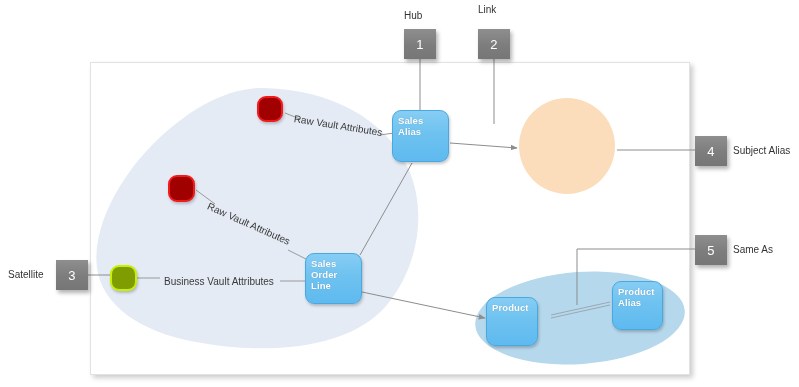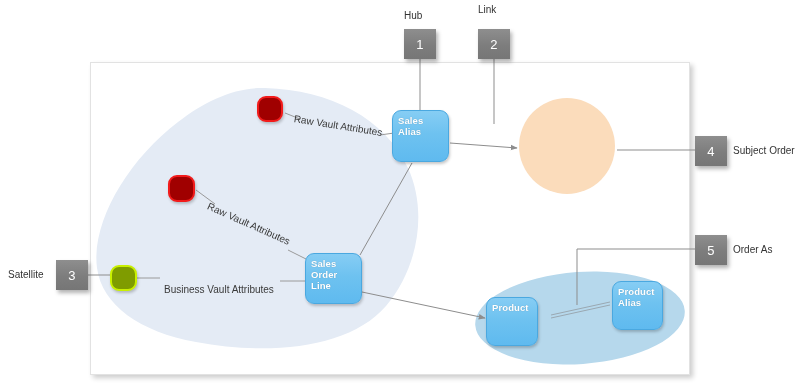--- a/index.html
+++ b/index.html
@@ -164,30 +164,30 @@
   </div>
 
   <div class="ent red" style="left:257px;top:96px;width:26px;height:26px;"></div>
   <div class="ent red" style="left:168px;top:175px;width:27px;height:27px;"></div>
   <div class="ent green" style="left:110px;top:265px;width:27px;height:26px;"></div>
 
   <div class="elabel" style="left:294px;top:113px;transform:rotate(9deg);">Raw Vault Attributes</div>
 
   <div class="elabel" style="left:208px;top:200px;transform:rotate(24deg);">Raw Vault Attributes</div>
 
-  <div class="elabel" style="left:164px;top:284px;">Business Vault Attributes</div>
+  <div class="elabel" style="left:164px;top:276px;">Business Vault Attributes</div>
 
   <div class="badge" style="left:404px;top:29px;">1</div>
   <div class="blabel" style="left:404px;top:10px;">Hub</div>
 
   <div class="badge" style="left:478px;top:29px;">2</div>
   <div class="blabel" style="left:478px;top:4px;">Link</div>
 
   <div class="badge" style="left:56px;top:260px;">3</div>
   <div class="blabel" style="left:8px;top:269px;">Satellite</div>
 
   <div class="badge" style="left:695px;top:136px;">4</div>
-  <div class="blabel" style="left:733px;top:145px;">Subject Order</div>
+  <div class="blabel" style="left:733px;top:145px;">Subject Alias</div>
 
   <div class="badge" style="left:695px;top:235px;">5</div>
-  <div class="blabel" style="left:733px;top:244px;">Order As</div>
+  <div class="blabel" style="left:733px;top:244px;">Same As</div>
 
 </div>
 
 </body></html>

